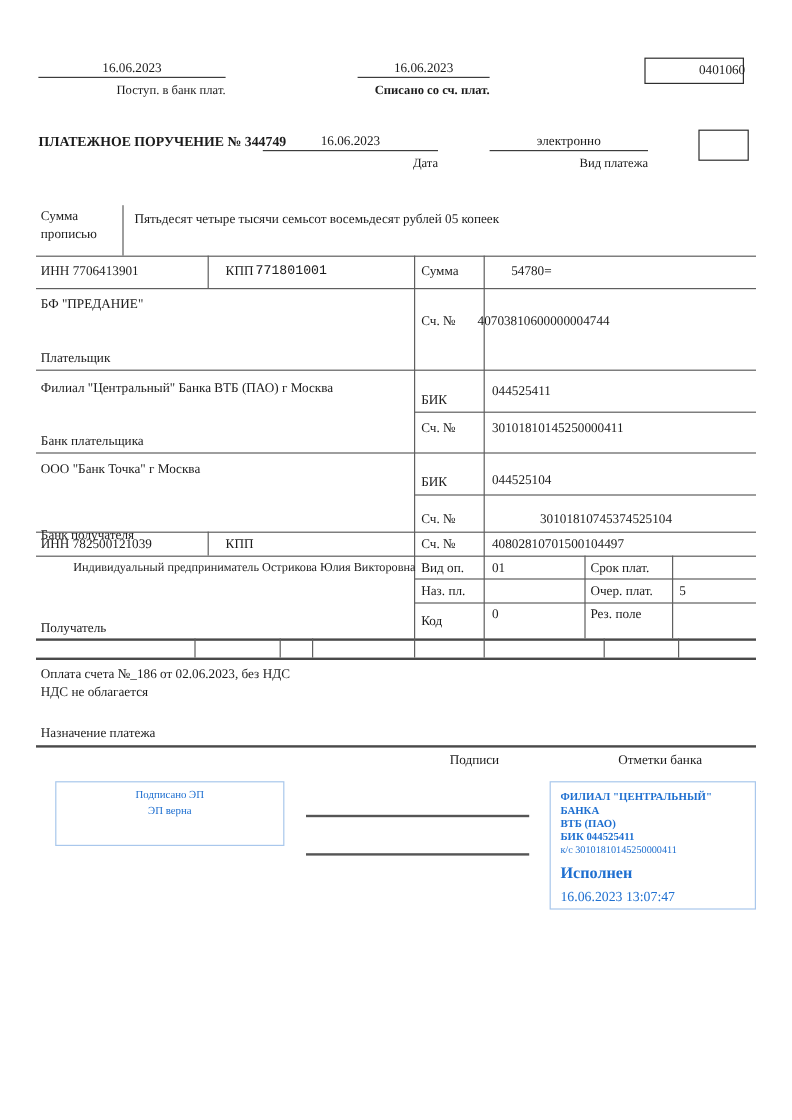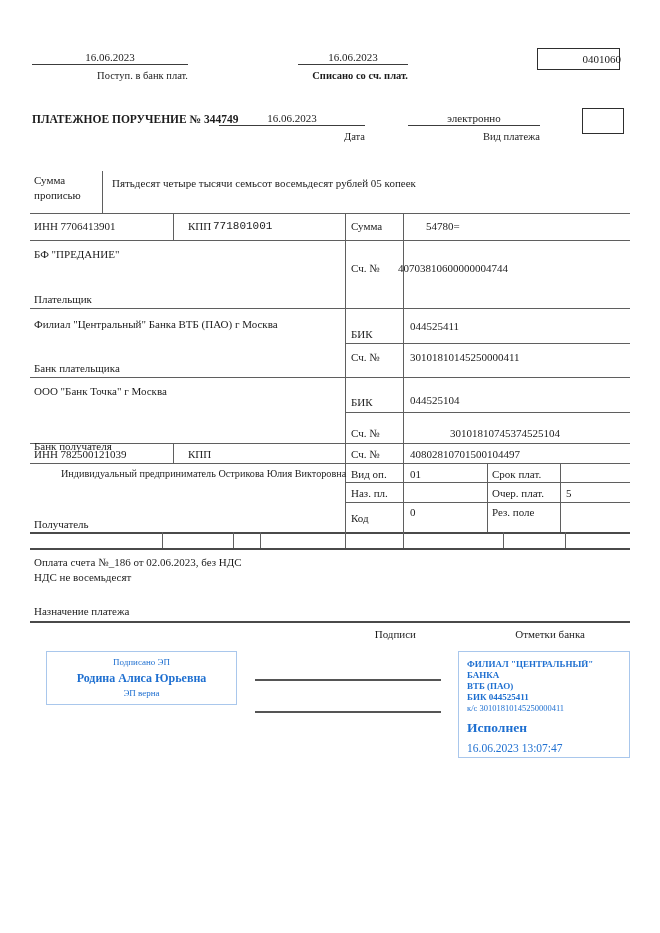--- a/index.html
+++ b/index.html
@@ -112,30 +112,29 @@
   <div class="t" style="left:351px;top:487px;">Наз. пл.</div>
   <div class="t" style="left:410px;top:487px;"></div>
   <div class="t" style="left:492px;top:487px;">Очер. плат.</div>
   <div class="t" style="left:566px;top:487px;">5</div>
   <div class="t" style="left:351px;top:512px;">Код</div>
   <div class="t" style="left:410px;top:506px;">0</div>
   <div class="t" style="left:492px;top:506px;">Рез. поле</div>
   <div class="t" style="left:570px;top:506px;"></div>
 
   <div class="t" style="left:34px;top:556px;">Оплата счета №_186 от 02.06.2023, без НДС</div>
-  <div class="t" style="left:34px;top:571px;">НДС не восемьдесят</div>
+  <div class="t" style="left:34px;top:571px;">НДС не облагается</div>
   <div class="t" style="left:34px;top:605px;">Назначение платежа</div>
   <div class="hl2" style="left:30px;top:621px;width:600px;"></div>
 
   <div class="t ctr" style="left:290px;top:628px;width:126px;">Подписи</div>
   <div class="t ctr" style="left:455px;top:628px;width:130px;">Отметки банка</div>
 
   <div class="stamp" style="left:46px;top:651px;width:191px;height:54px;text-align:center;padding-top:5px;">
     <div class="s-small">Подписано ЭП</div>
-    <div class="bold" style="font-size:12px;line-height:16px;margin-top:2px;">Родина Алиса Юрьевна</div>
     <div class="s-small" style="margin-top:2px;">ЭП верна</div>
   </div>
 
   <div class="sigline" style="left:255px;top:679px;width:186px;"></div>
   <div class="sigline" style="left:255px;top:711px;width:186px;"></div>
 
   <div class="stamp" style="left:458px;top:651px;width:172px;height:107px;padding:7px 8px;">
     <div class="s-small bold">ФИЛИАЛ "ЦЕНТРАЛЬНЫЙ" БАНКА</div>
     <div class="s-small bold">ВТБ (ПАО)</div>
     <div class="s-small bold">БИК 044525411</div>

